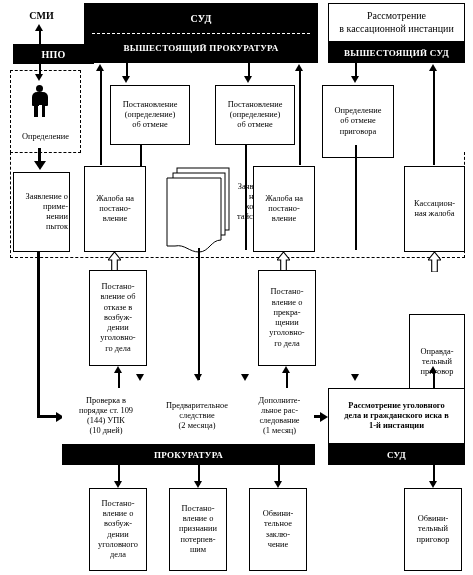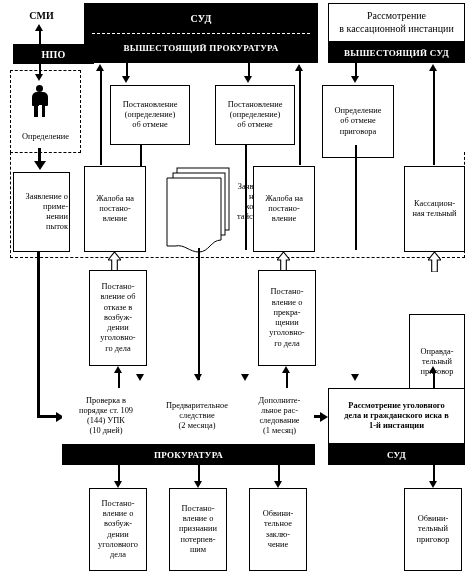--- a/index.html
+++ b/index.html
@@ -163,21 +163,21 @@
   </div>
 
   <div class="box" style="left:253px;top:166px;width:62px;height:86px;">
     <span style="white-space:pre-line;">Жалоба на
 постано-
 вление</span>
   </div>
 
   <div class="box" style="left:404px;top:166px;width:61px;height:86px;">
     <span style="white-space:pre-line;">Кассацион-
-ная тельный</span>
+ная жалоба</span>
   </div>
 
   <div class="vline" style="left:198px;top:248px;width:1.8px;height:132px;"></div>
   <div class="ar-d" style="left:194px;top:374px;"></div>
 
   <div class="hollow-up" style="left:108px;top:252px;">
     <svg width="13" height="20" viewBox="0 0 13 20">
       <path d="M6.5,0 L13,8 L9.3,8 L9.3,20 L3.7,20 L3.7,8 L0,8 Z" fill="#fff" stroke="#000" stroke-width="1.1"></path>
     </svg>
   </div>

